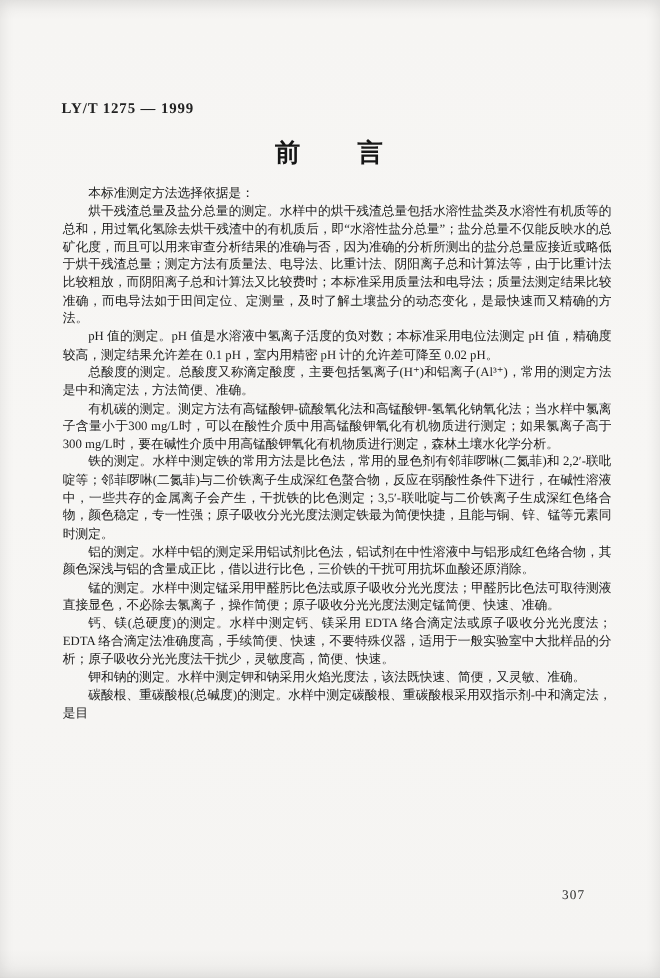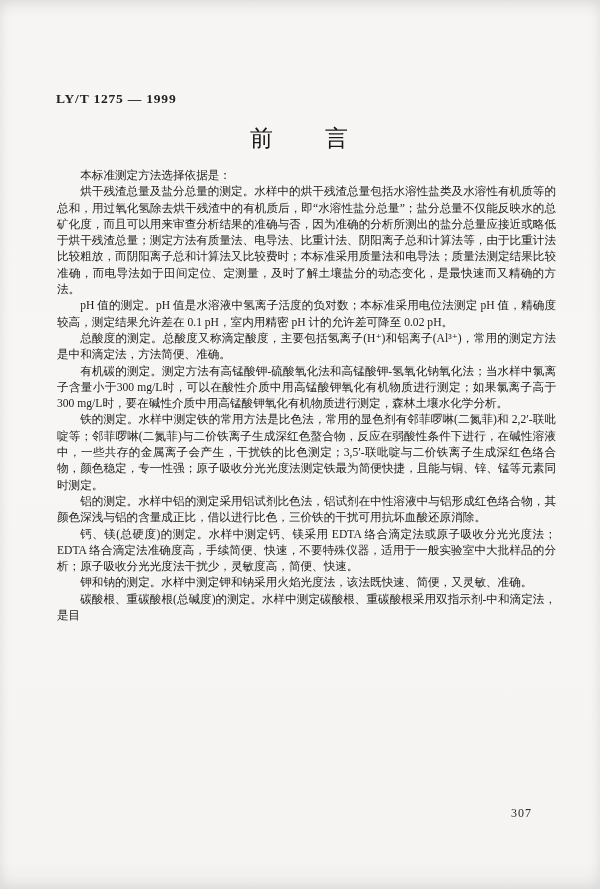--- a/index.html
+++ b/index.html
@@ -29,21 +29,21 @@
     white-space: nowrap;
     margin-top: 33px;
   }
   .doc-title {
     position: absolute;
     left: 0;
     top: 123px;
     width: 100%;
     text-align: center;
     font-size: 23px;
-    font-weight: normal;
+    font-weight: bold;
     color: #161616;
     letter-spacing: 2px;
   }
   .body-text {
     position: absolute;
     left: 57px;
     top: 168px;
     width: 499px;
     font-size: 11.6px;
     line-height: 16.3px;
@@ -74,20 +74,21 @@
   <div class="doc-title">前　　言</div>
 
   <div class="body-text">
     <p>本标准测定方法选择依据是：</p>
     <p>烘干残渣总量及盐分总量的测定。水样中的烘干残渣总量包括水溶性盐类及水溶性有机质等的总和，用过氧化氢除去烘干残渣中的有机质后，即“水溶性盐分总量”；盐分总量不仅能反映水的总矿化度，而且可以用来审查分析结果的准确与否，因为准确的分析所测出的盐分总量应接近或略低于烘干残渣总量；测定方法有质量法、电导法、比重计法、阴阳离子总和计算法等，由于比重计法比较粗放，而阴阳离子总和计算法又比较费时；本标准采用质量法和电导法；质量法测定结果比较准确，而电导法如于田间定位、定测量，及时了解土壤盐分的动态变化，是最快速而又精确的方法。</p>
     <p>pH 值的测定。pH 值是水溶液中氢离子活度的负对数；本标准采用电位法测定 pH 值，精确度较高，测定结果允许差在 0.1 pH，室内用精密 pH 计的允许差可降至 0.02 pH。</p>
     <p>总酸度的测定。总酸度又称滴定酸度，主要包括氢离子(H⁺)和铝离子(Al³⁺)，常用的测定方法是中和滴定法，方法简便、准确。</p>
     <p>有机碳的测定。测定方法有高锰酸钾-硫酸氧化法和高锰酸钾-氢氧化钠氧化法；当水样中氯离子含量小于300 mg/L时，可以在酸性介质中用高锰酸钾氧化有机物质进行测定；如果氯离子高于300 mg/L时，要在碱性介质中用高锰酸钾氧化有机物质进行测定，森林土壤水化学分析。</p>
     <p>铁的测定。水样中测定铁的常用方法是比色法，常用的显色剂有邻菲啰啉(二氮菲)和 2,2′-联吡啶等；邻菲啰啉(二氮菲)与二价铁离子生成深红色螯合物，反应在弱酸性条件下进行，在碱性溶液中，一些共存的金属离子会产生，干扰铁的比色测定；3,5′-联吡啶与二价铁离子生成深红色络合物，颜色稳定，专一性强；原子吸收分光光度法测定铁最为简便快捷，且能与铜、锌、锰等元素同时测定。</p>
     <p>铝的测定。水样中铝的测定采用铝试剂比色法，铝试剂在中性溶液中与铝形成红色络合物，其颜色深浅与铝的含量成正比，借以进行比色，三价铁的干扰可用抗坏血酸还原消除。</p>
+    <p>锰的测定。水样中测定锰采用甲醛肟比色法或原子吸收分光光度法；甲醛肟比色法可取待测液直接显色，不必除去氯离子，操作简便；原子吸收分光光度法测定锰简便、快速、准确。</p>
     <p>钙、镁(总硬度)的测定。水样中测定钙、镁采用 EDTA 络合滴定法或原子吸收分光光度法；EDTA 络合滴定法准确度高，手续简便、快速，不要特殊仪器，适用于一般实验室中大批样品的分析；原子吸收分光光度法干扰少，灵敏度高，简便、快速。</p>
     <p>钾和钠的测定。水样中测定钾和钠采用火焰光度法，该法既快速、简便，又灵敏、准确。</p>
     <p>碳酸根、重碳酸根(总碱度)的测定。水样中测定碳酸根、重碳酸根采用双指示剂-中和滴定法，是目</p>
   </div>
 
   <div class="page-number">307</div>
 
 </div>
 
 </body></html>

